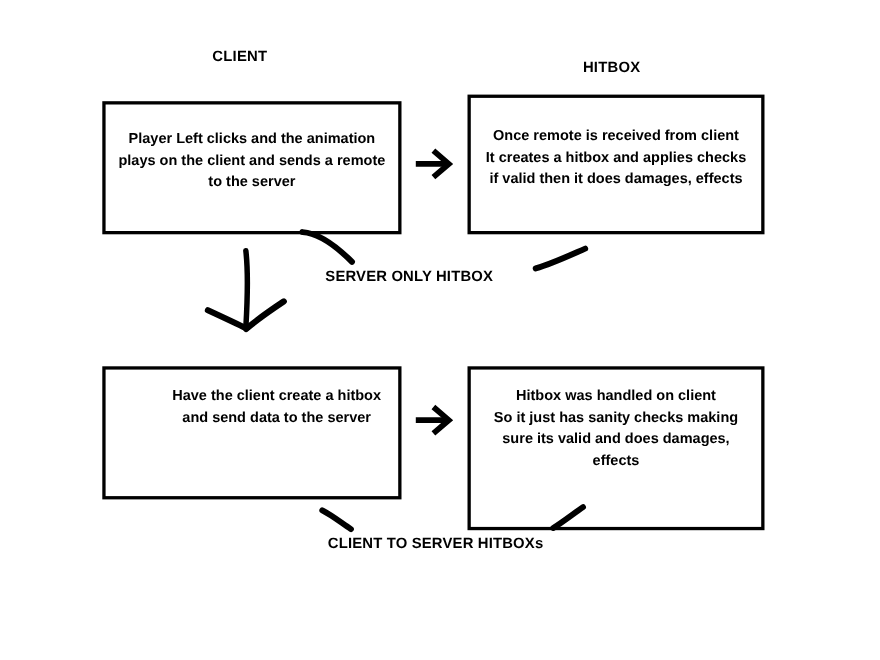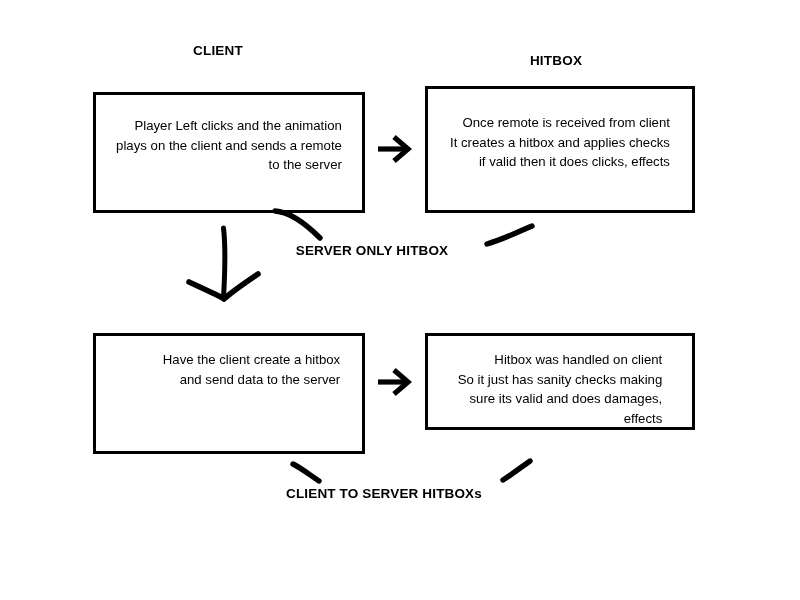--- a/index.html
+++ b/index.html
@@ -44,25 +44,25 @@
   
   .box {
     position: absolute;
     box-sizing: border-box;
     border: 3px solid #000000;
     background: #ffffff;
     display: flex;
     justify-content: center;
   }
   .box-text {
-    font-weight: normal;
+    font-weight: bold;
     font-size: 13.2px;
     line-height: 19.5px;
     color: #000000;
-    text-align: right;
+    text-align: center;
     white-space: pre-line;
     padding: 0 6px;
   }
 
   #box-client-top {
     left: 93px;
     top: 92px;
     width: 272px;
     height: 121px;
   }
@@ -88,21 +88,21 @@
     padding-left: 45px;
   }
   #box-client-bottom .box-text {
     padding-top: 14px;
   }
 
   #box-server-bottom {
     left: 425px;
     top: 333px;
     width: 270px;
-    height: 97px;
+    height: 149px;
   }
   #box-server-bottom .box-text {
     padding-top: 14px;
   }
 
   
   .arrow-right {
     position: absolute;
     width: 46px;
     height: 46px;
@@ -137,21 +137,21 @@
     color: #000000;
     white-space: nowrap;
     text-align: center;
   }
   #label-server-only {
     left: 252px;
     top: 243px;
     width: 240px;
   }
   #label-client-to-server {
-    left: 264px;
+    left: 276px;
     top: 486px;
     width: 240px;
   }
 </style>
 </head>
 <body>
 
 <div id="canvas">
 
   <div class="col-header" id="header-client">CLIENT</div>
@@ -160,21 +160,21 @@
 
   <div class="box" id="box-client-top">
     <div class="box-text">Player Left clicks and the animation
 plays on the client and sends a remote
 to the server</div>
   </div>
 
   <div class="box" id="box-server-top">
     <div class="box-text">Once remote is received from client
 It creates a hitbox and applies checks
-if valid then it does clicks, effects</div>
+if valid then it does damages, effects</div>
   </div>
 
   <div class="box" id="box-client-bottom">
     <div class="box-text">Have the client create a hitbox
 and send data to the server</div>
   </div>
 
   <div class="box" id="box-server-bottom">
     <div class="box-text">Hitbox was handled on client
 So it just has sanity checks making

